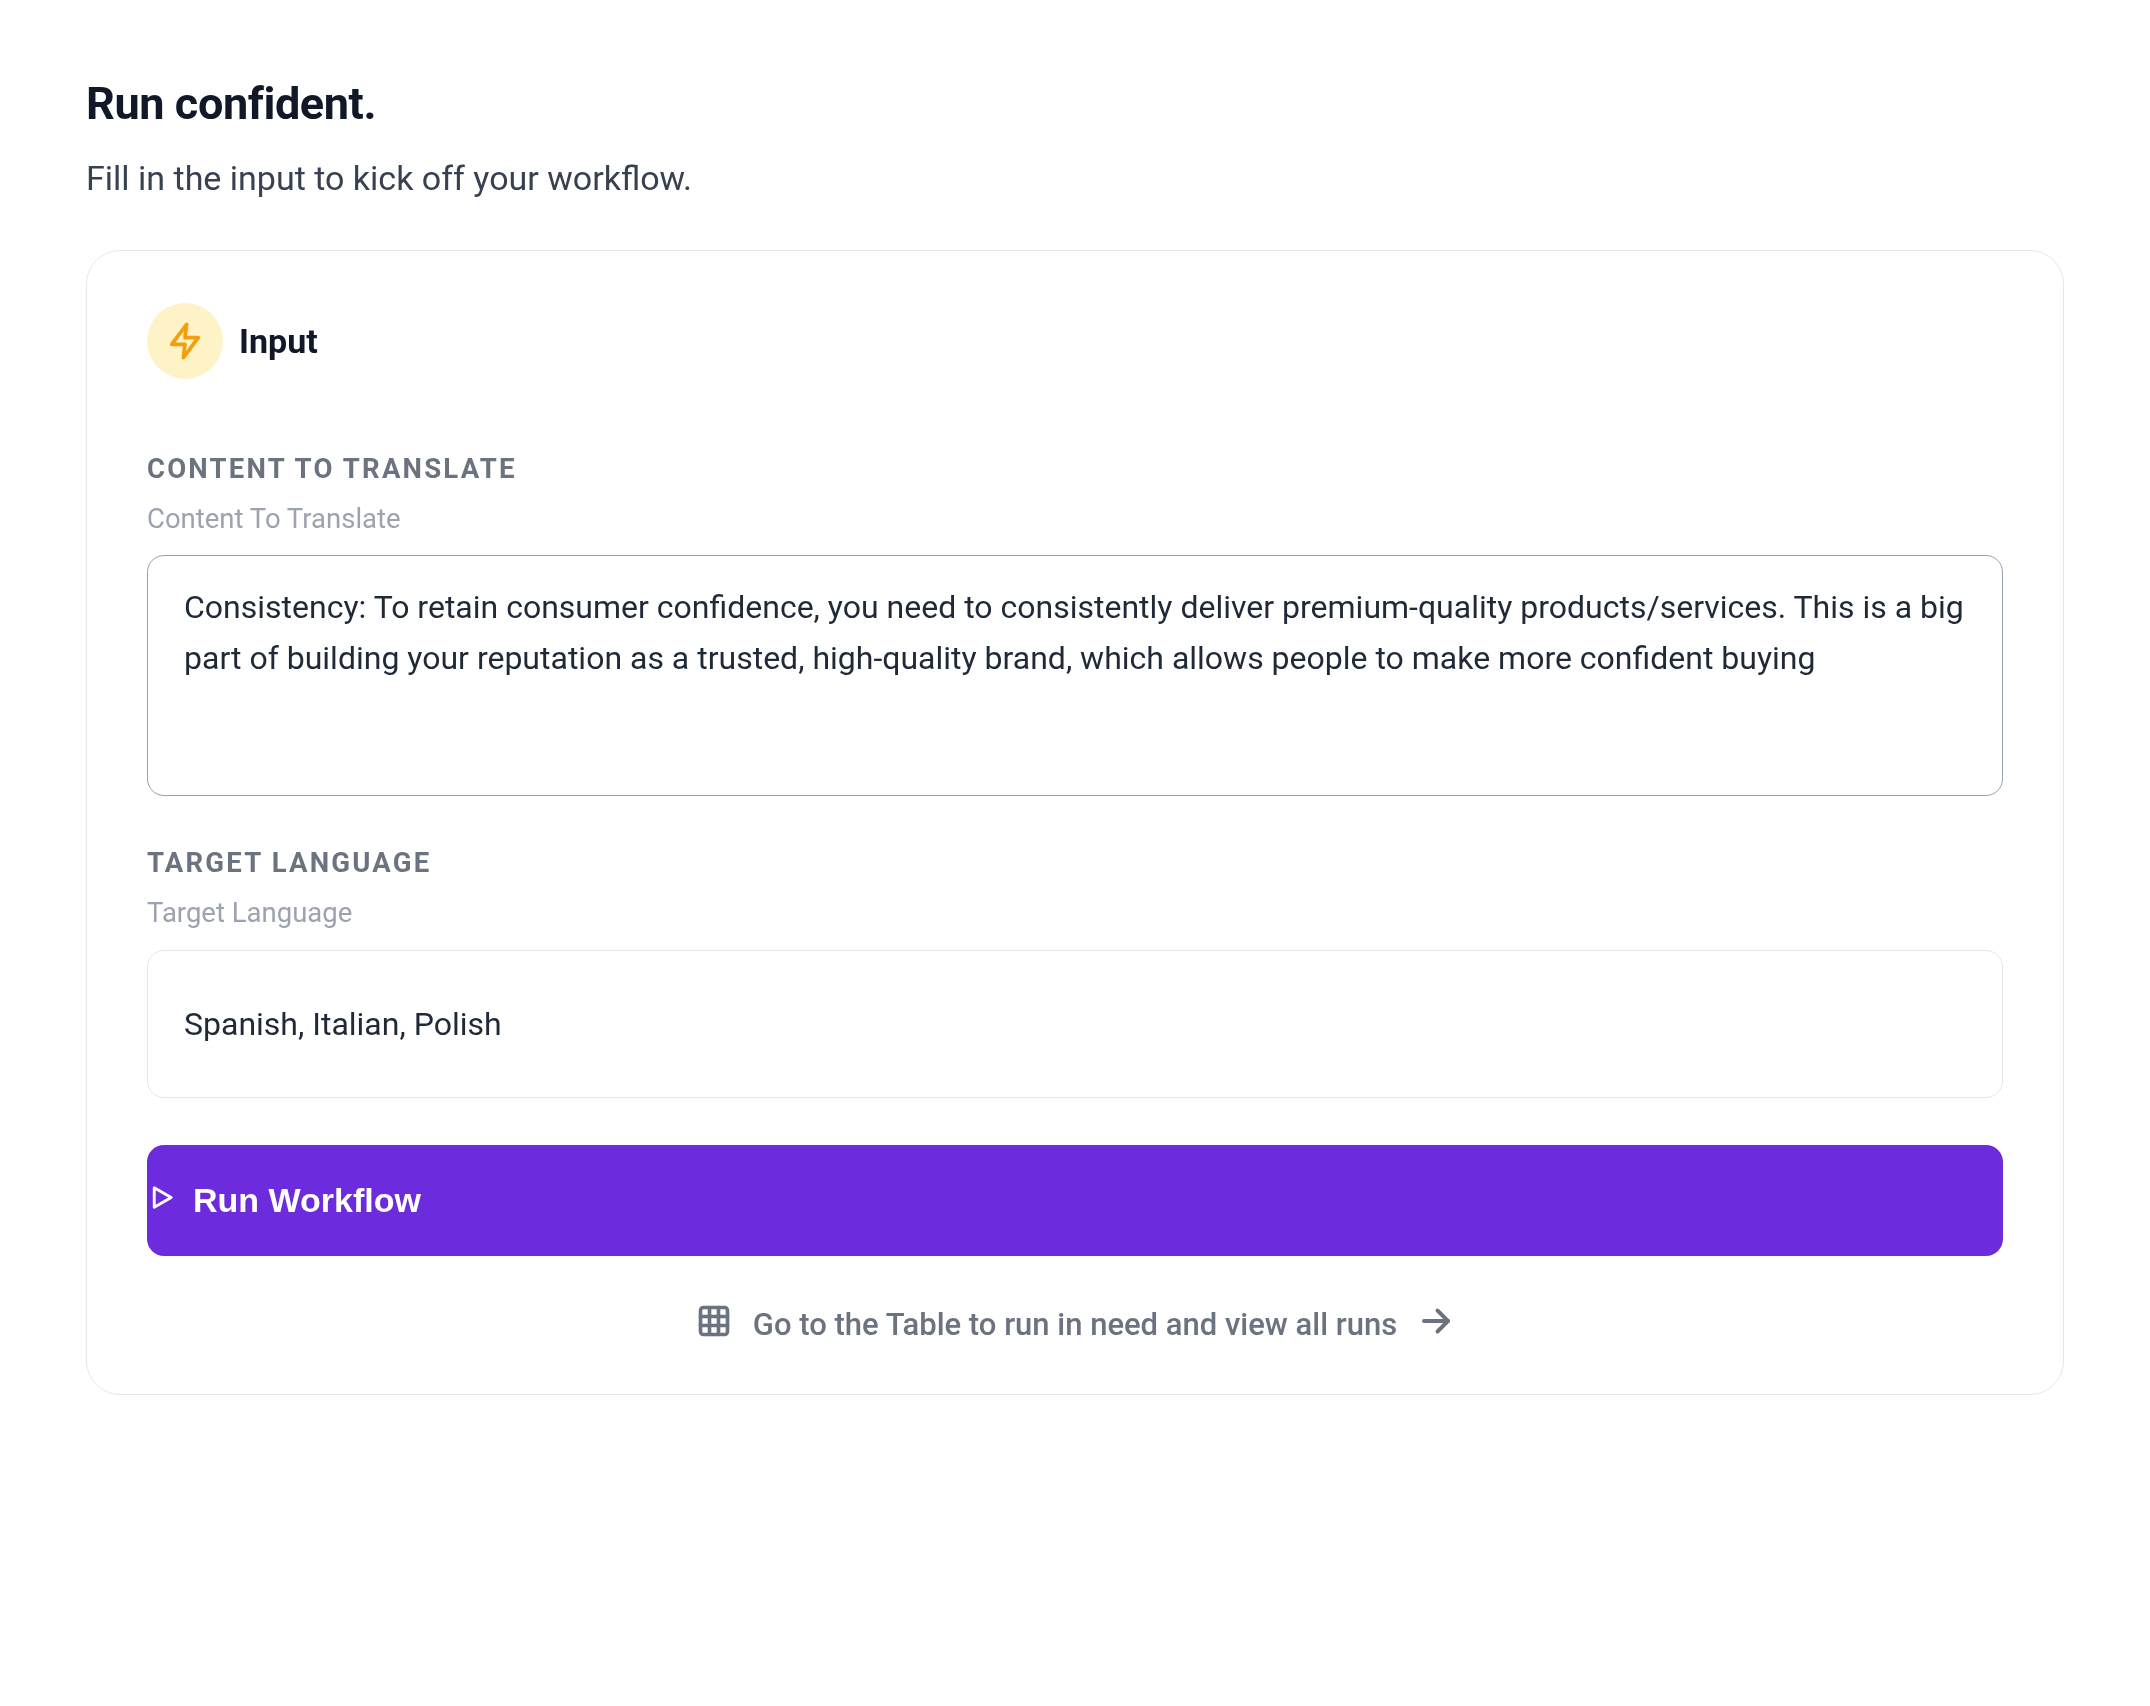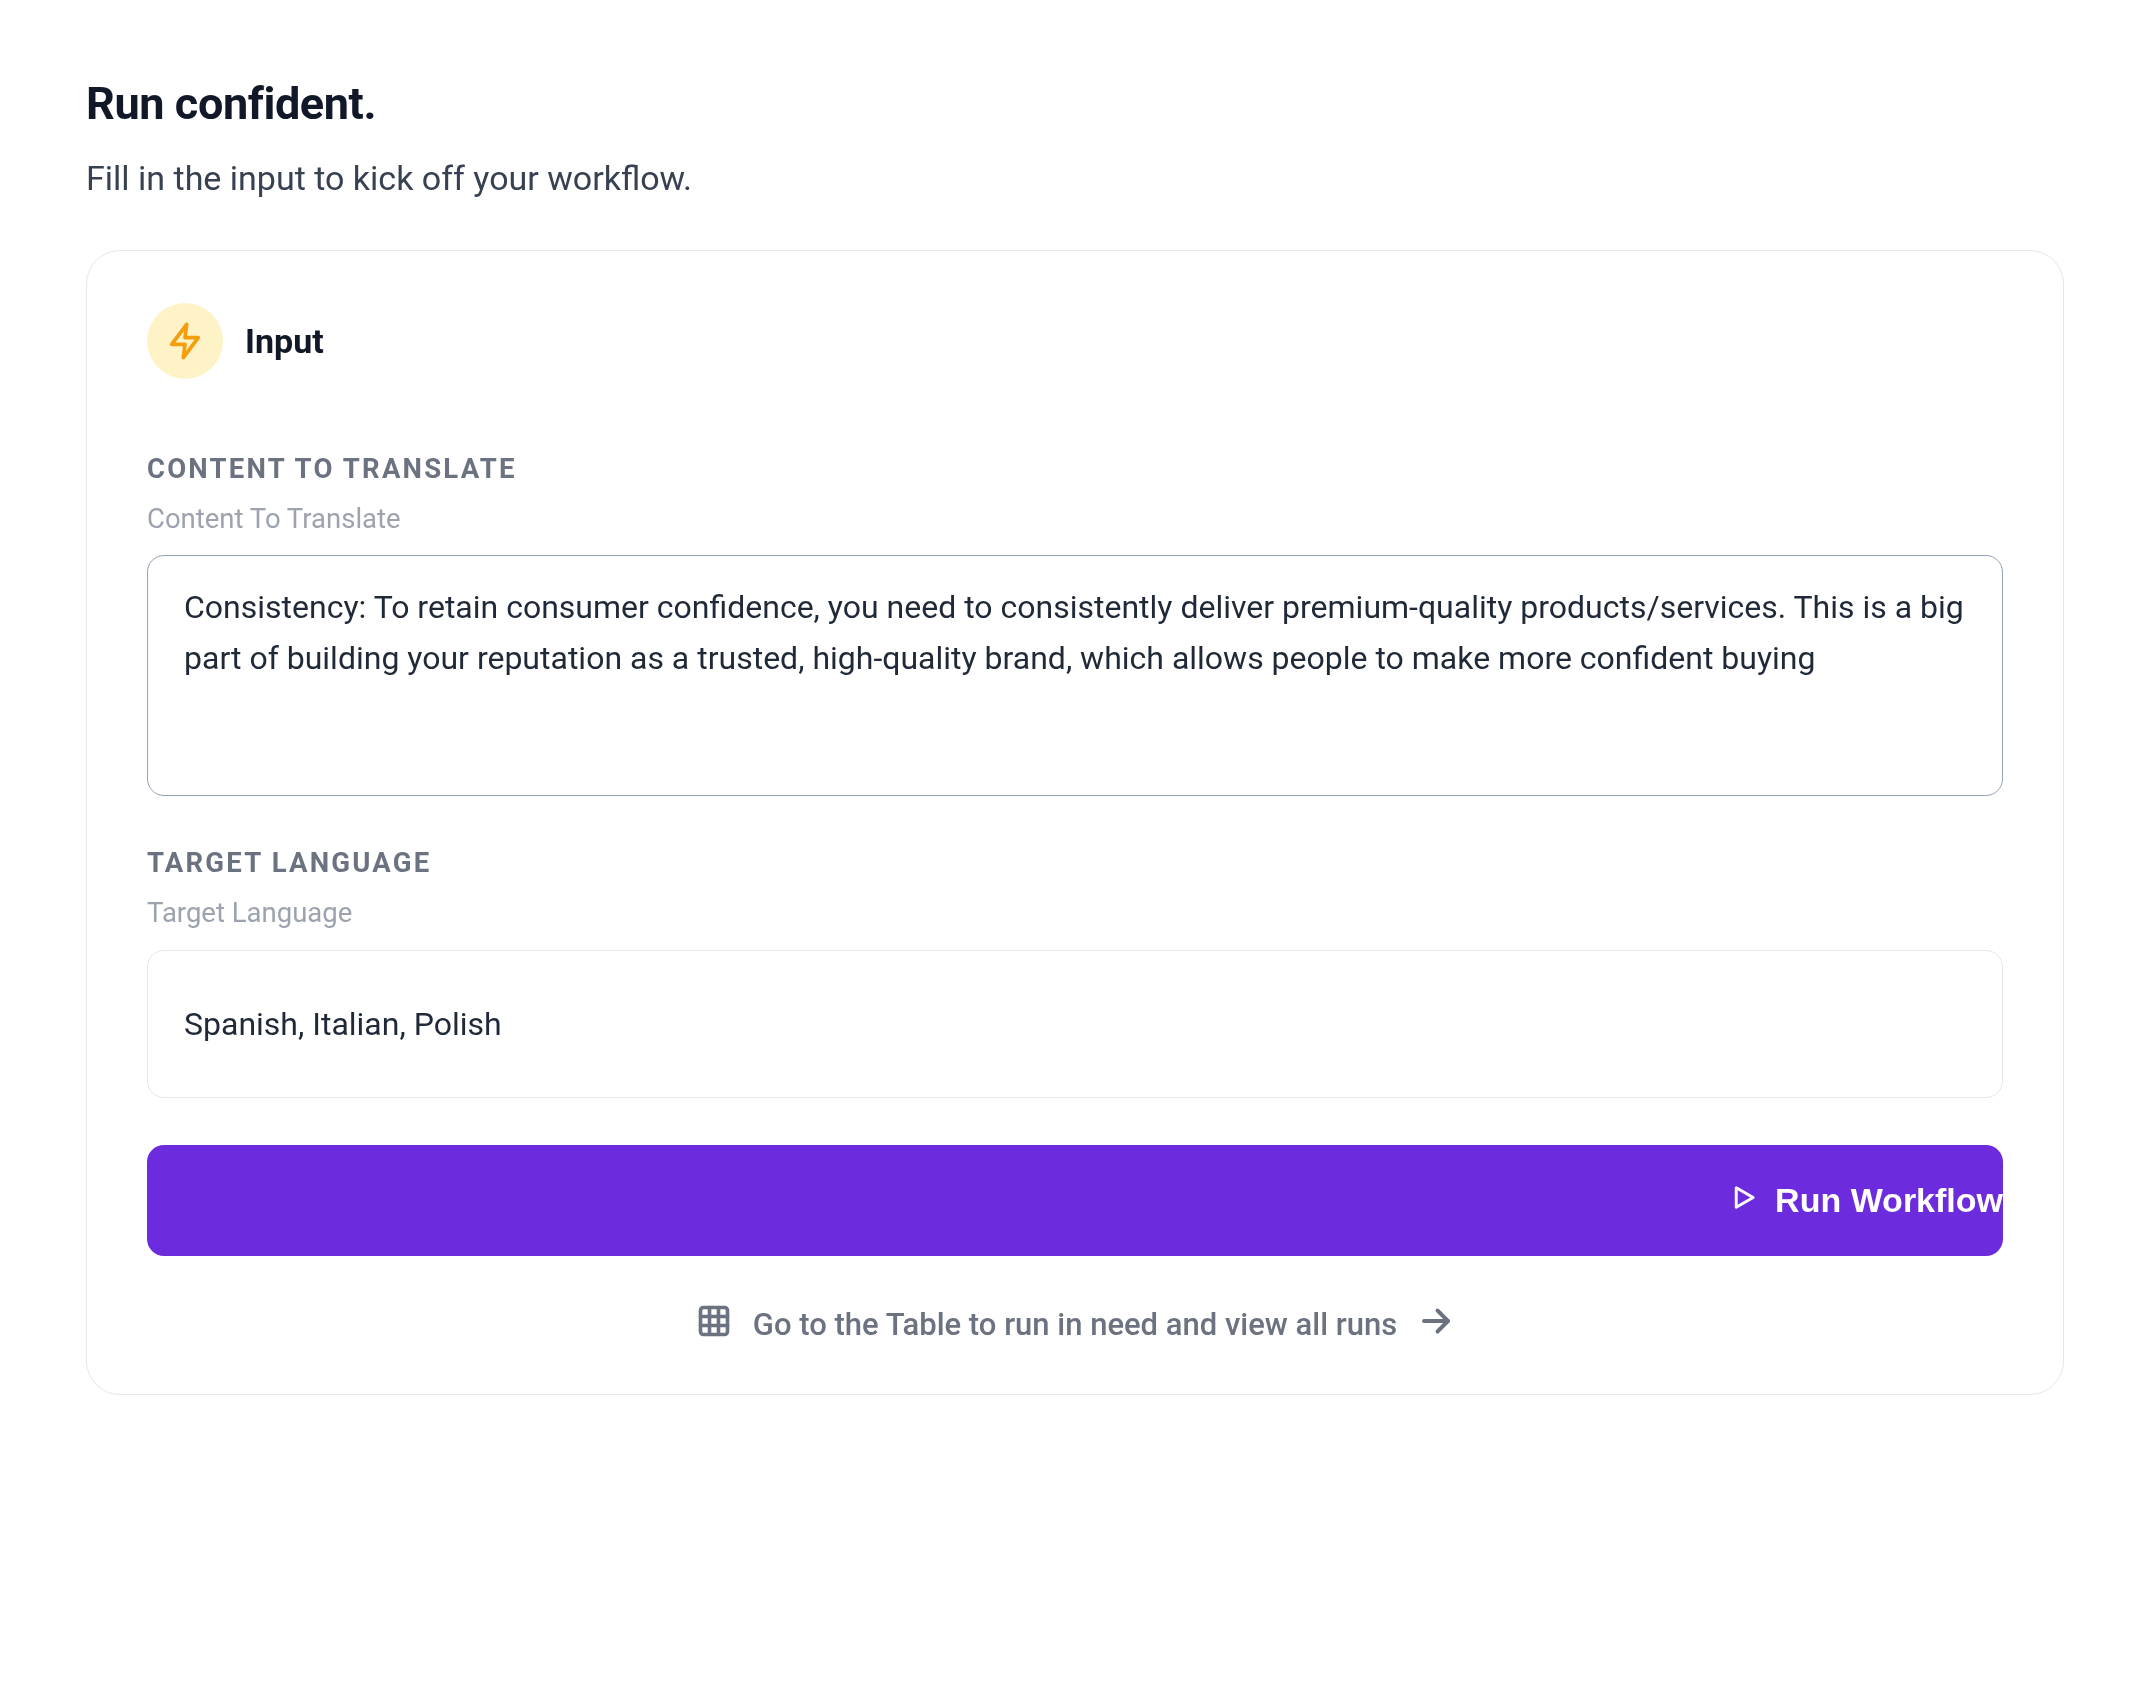--- a/index.html
+++ b/index.html
@@ -23,21 +23,21 @@
   }
   .card {
     border: 1.7px solid #e5e7eb;
     border-radius: 34px;
     padding: 52px 60px 47px 60px;
     background: #ffffff;
   }
   .input-header {
     display: flex;
     align-items: center;
-    gap: 22px;
+    gap: 16px;
     margin-bottom: 73px;
   }
   .lightning-badge {
     width: 76px;
     height: 76px;
     border-radius: 50%;
     background: #fef3c7;
     display: flex;
     align-items: center;
     justify-content: center;
@@ -97,21 +97,21 @@
     background: linear-gradient(#6c2cdd, #6c2cdd);
     color: #ffffff;
     border: none;
     border-radius: 17px;
     padding: 36px 0;
     font-size: 34px;
     font-weight: 700;
     cursor: pointer;
     display: flex;
     align-items: center;
-    justify-content: flex-end;
+    justify-content: flex-start;
     gap: 17px;
     margin-bottom: 47px;
   }
   .run-button svg {
     width: 29px;
     height: 29px;
   }
   .table-link {
     display: flex;
     align-items: center;

